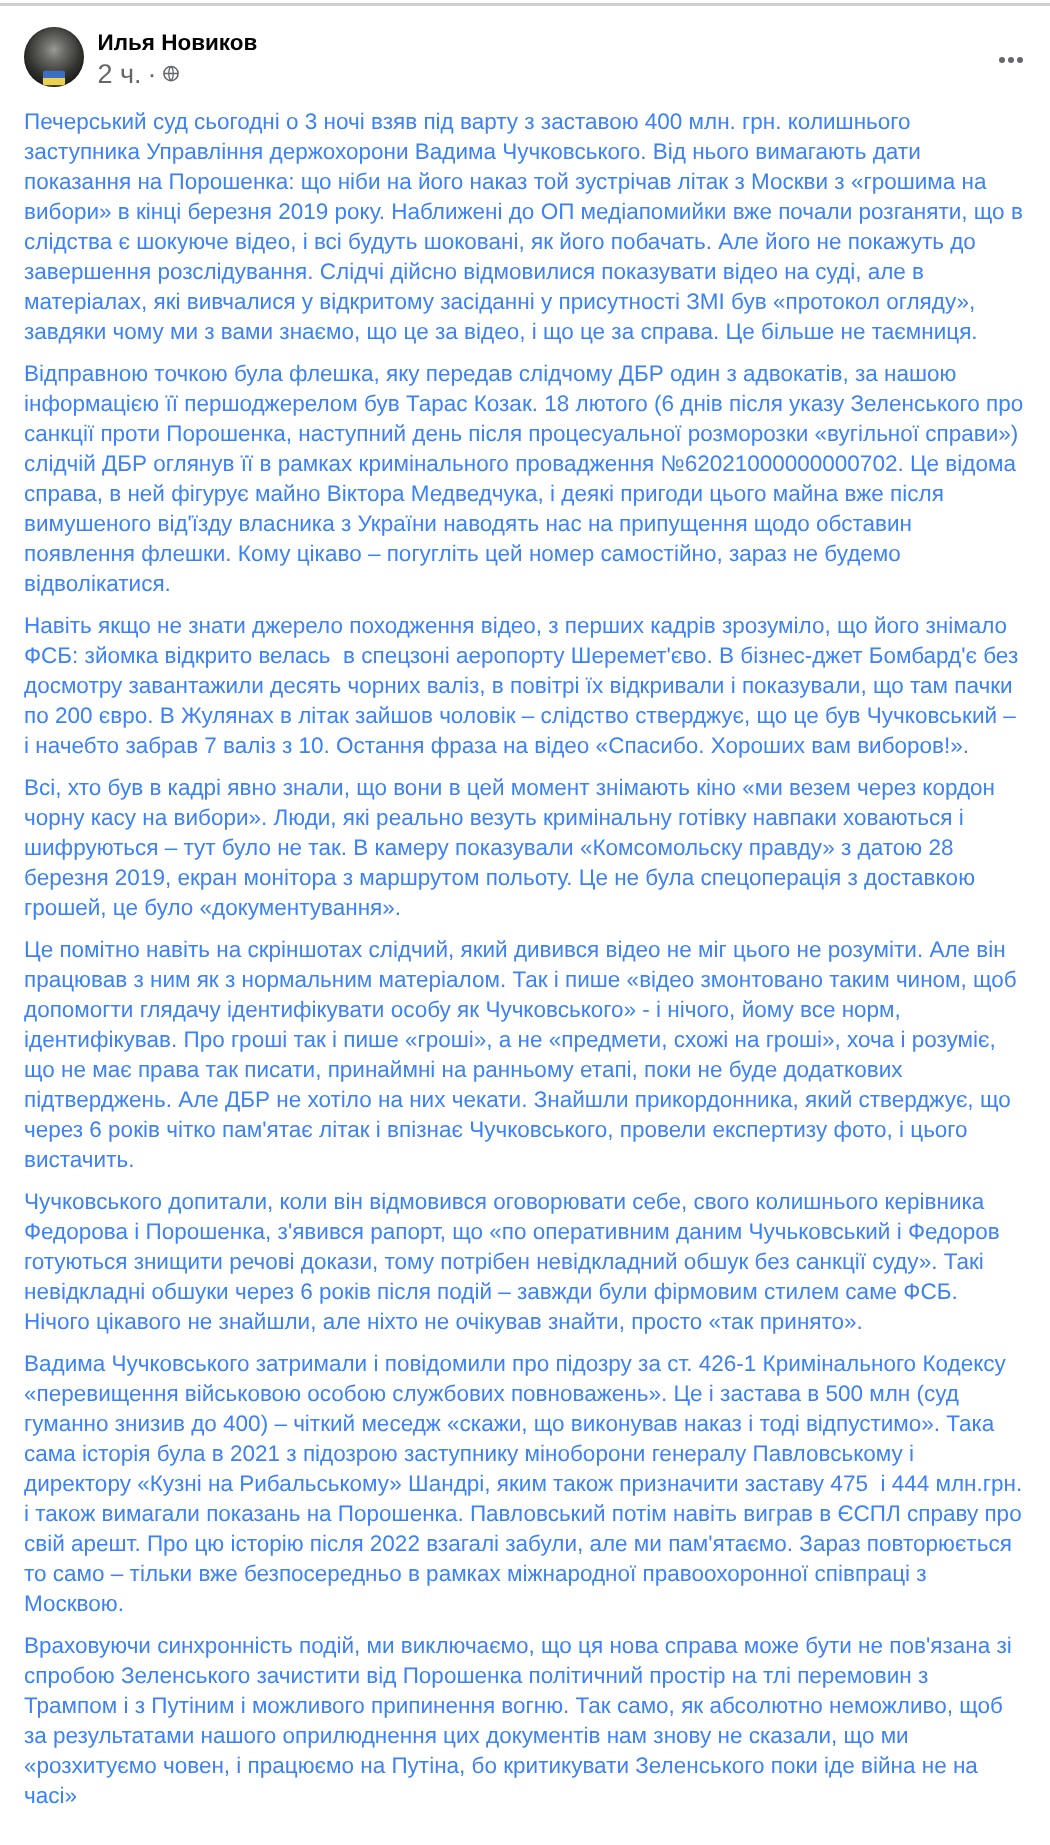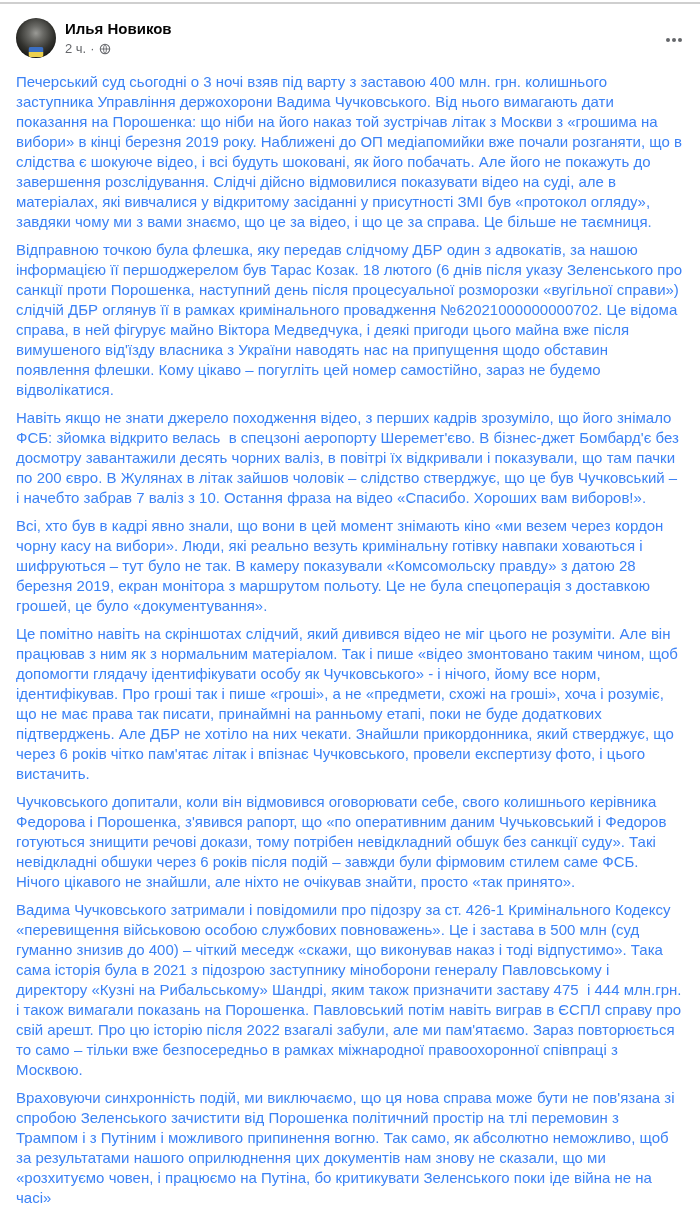--- a/index.html
+++ b/index.html
@@ -54,21 +54,21 @@
     text-decoration: none;
     cursor: pointer;
     line-height: 18px;
     display: inline-block;
   }
   .meta-row {
     display: flex;
     align-items: center;
     gap: 4px;
     margin-top: 3px;
-    font-size: 13px;
+    font-size: 18px;
     color: #65676b;
     line-height: 16px;
   }
   .meta-row a { color: #65676b; text-decoration: none; cursor: pointer; }
   .globe { display: inline-flex; color: #65676b; }
 
   .options-btn {
     position: absolute;
     right: 0; top: 10px;
     width: 32px; height: 24px;

